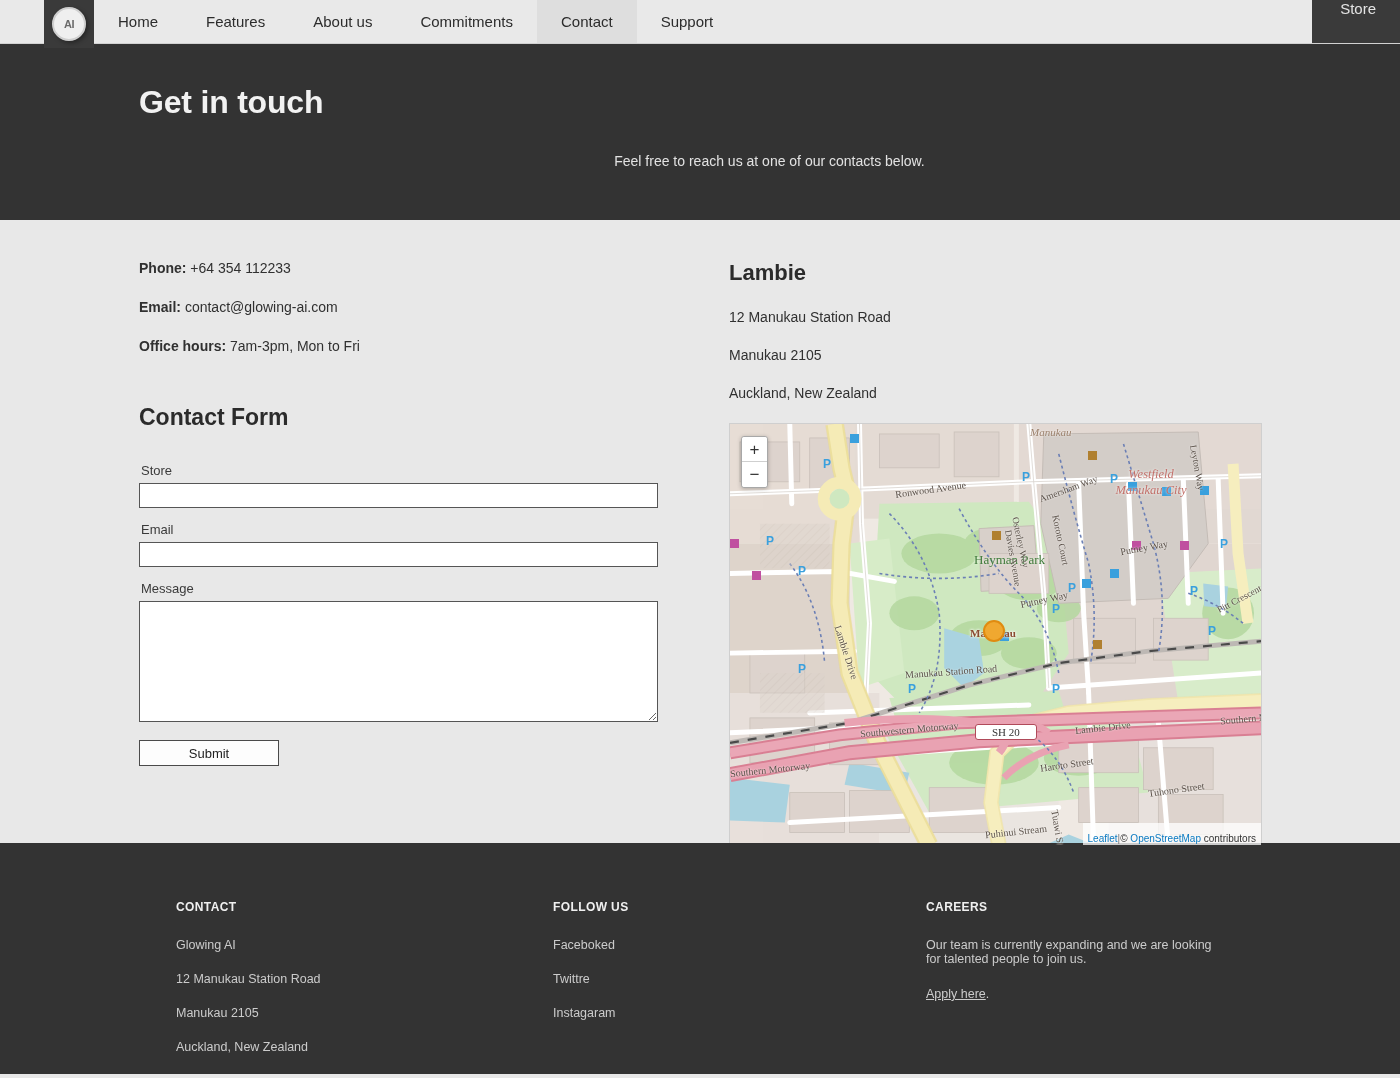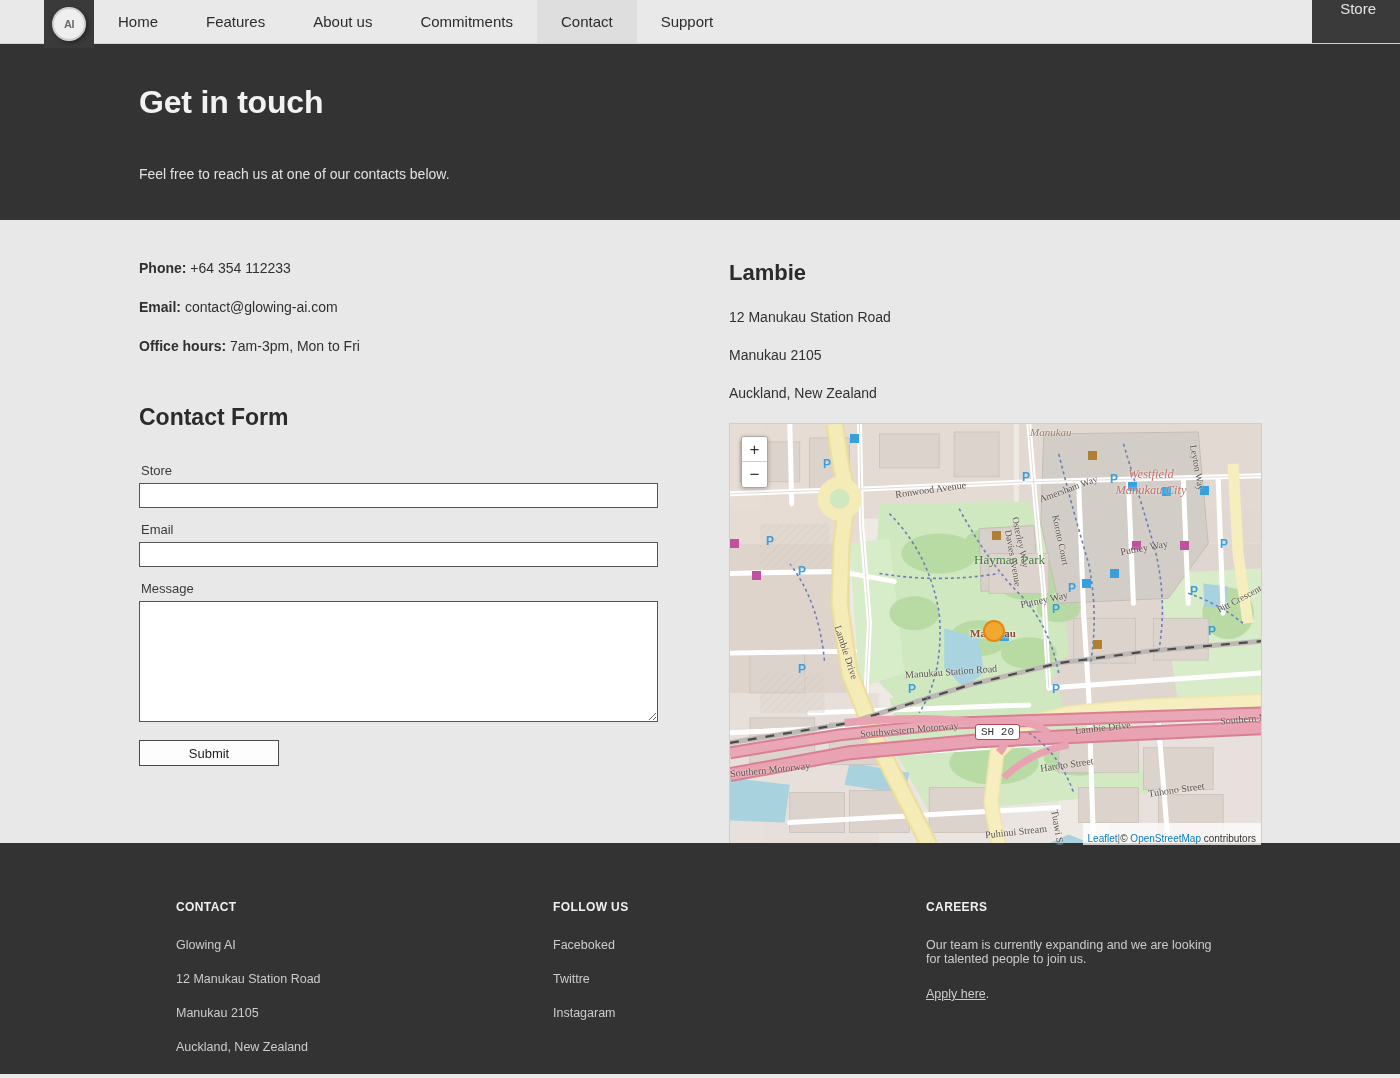--- a/index.html
+++ b/index.html
@@ -65,23 +65,24 @@
     padding: 40px 0 0 139px;
   }
   .hero h1 {
     margin: 0;
     font-size: 32px;
     font-weight: bold;
     color: #f2f2f2;
     letter-spacing: -0.2px;
   }
   .hero p {
-    margin: 45px 0 0 0;
+    margin: 32px 0 0 0;
     font-size: 14px;
     color: #e2e2e2;
+    text-align: center;
   }
 
   
   .main {
     background: #e8e8e8;
     position: relative;
     height: 623px;
     padding: 0;
   }
   .col-left {
@@ -207,22 +208,22 @@
     pointer-events: none;
   }
   .sh-shield {
     position: absolute;
     z-index: 9;
     background: #fff;
     border: 1px solid #b04a5a;
     border-radius: 3px;
     font-size: 11px;
     color: #333;
-    padding: 1px 5px;
-    font-family: Liberation Mono, monospace;
+    padding: 1px 16px;
+    font-family: Liberation Serif, serif;
   }
   .station-dot {
     position: absolute;
     width: 22px; height: 22px; border-radius: 50%;
     background: #f0a830;
     border: 2px solid #e08b10;
     z-index: 9;
   }
 
   

